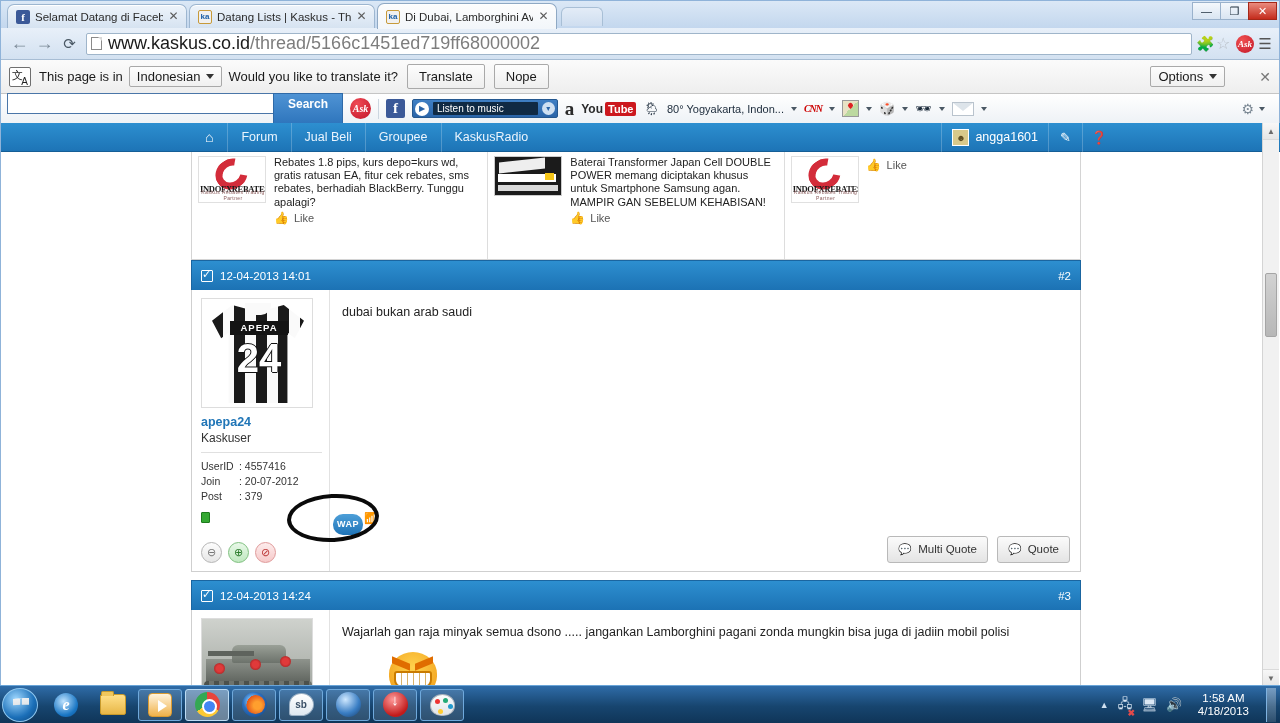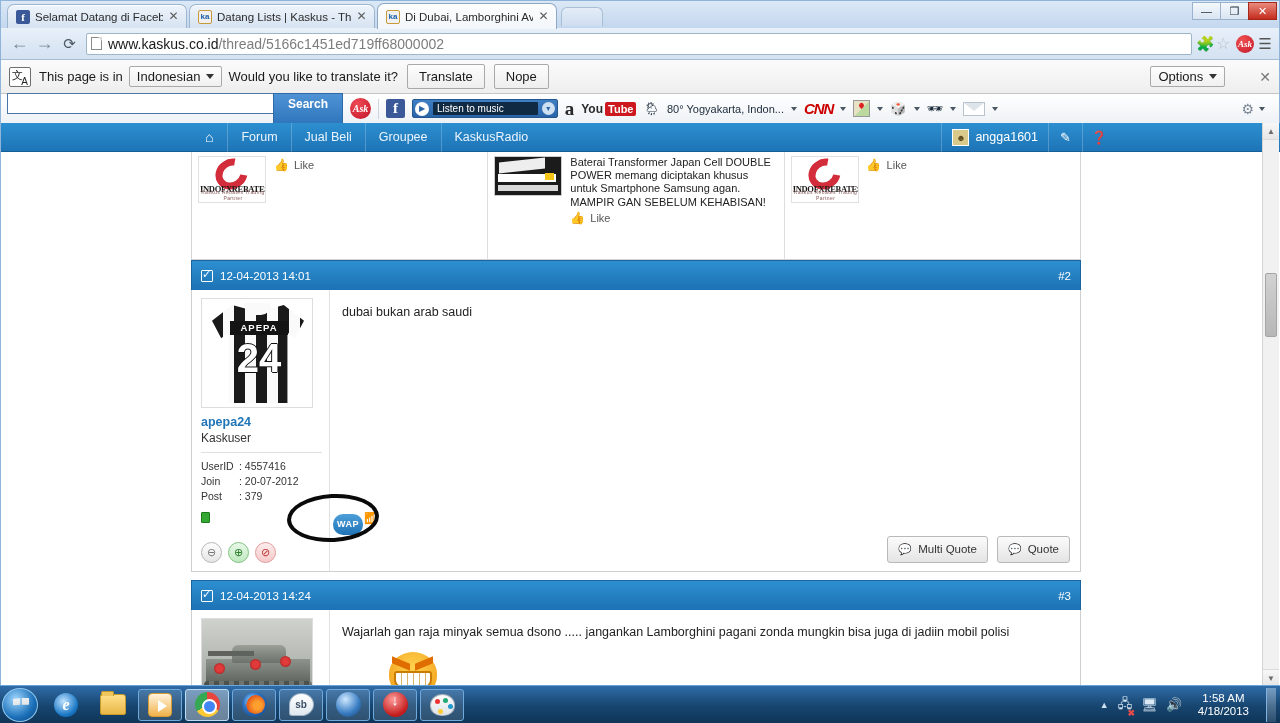--- a/index.html
+++ b/index.html
@@ -84,21 +84,21 @@
   .navbtn {
     width: 25px; height: 25px; text-align: center; line-height: 25px;
     font-size: 18px; color: #7d8b98; flex: 0 0 25px;
   }
   .navbtn.reload { font-size: 15px; color: #4a5864; }
   .omnibox {
     flex: 1 1 auto; height: 22px; background: #fff;
     border: 1px solid #9fb5ca; border-radius: 2px;
     display: flex; align-items: center; padding: 0 4px;
     margin: 0 4px;
-    font-size: 14px;
+    font-size: 18px;
   }
   .page-doc-icon {
     width: 11px; height: 13px; border: 1px solid #8a8a8a; background: #fff;
     flex: 0 0 11px; margin-right: 6px; position: relative;
   }
   .page-doc-icon:after {
     content: ""; position: absolute; right: -1px; top: -1px;
     border-left: 4px solid transparent; border-top: 4px solid #d8d8d8;
   }
   .url-dark { color: #1a1a1a; }
@@ -203,22 +203,22 @@
     font-family: "Liberation Serif", serif; font-size: 19px; font-weight: bold;
     color: #2b2b2b; line-height: 16px;
   }
   .youtube {
     display: flex; align-items: center; gap: 2px; font-size: 11px; font-weight: bold;
   }
   .yt-you { color: #2b2b2b; font-size: 12px; }
   .yt-tube { background: #cc181e; color: #fff; padding: 1px 3px; border-radius: 2px; font-size: 11px; }
   .wx-icon { font-size: 13px; }
   .cnn-logo {
-    font-family: Liberation Sans, sans-serif; color: #cc0000; font-weight: bold;
-    font-size: 15px; letter-spacing: -1px; font-style: italic;
+    font-family: Liberation Serif, serif; color: #cc0000; font-weight: bold;
+    font-size: 10px; letter-spacing: -1px; font-style: italic;
   }
   .mini-caret {
     width: 0; height: 0; border-left: 3px solid transparent;
     border-right: 3px solid transparent; border-top: 4px solid #4a5864;
   }
   .map-icon {
     width: 17px; height: 17px; background: linear-gradient(135deg,#e8e2c4 50%, #bcd9a0 50%);
     border: 1px solid #999; position: relative;
   }
   .map-icon:after {
@@ -747,20 +747,21 @@
           <div class="adstrip">
             <div class="adcell">
               <div class="ad-thumb">
                 <div class="ad-img-fx">
                   <span class="fx-c"></span>
                   <span class="fx-word">INDOFXREBATES</span>
                   <span class="fx-sub">Kaskus Rebates Trading Partner</span>
                 </div>
               </div>
               <div class="ad-text">
+                <span>Rebates 1.8 pips, kurs depo=kurs wd, gratis ratusan EA, fitur cek rebates, sms rebates, berhadiah BlackBerry. Tunggu apalagi?</span>
                 <div class="ad-like">
                   <span class="thumb-up">👍</span>
                   <span>Like</span>
                 </div>
               </div>
             </div>
 
             <div class="adcell">
               <div class="ad-thumb">
                 <div class="ad-img-bat">

